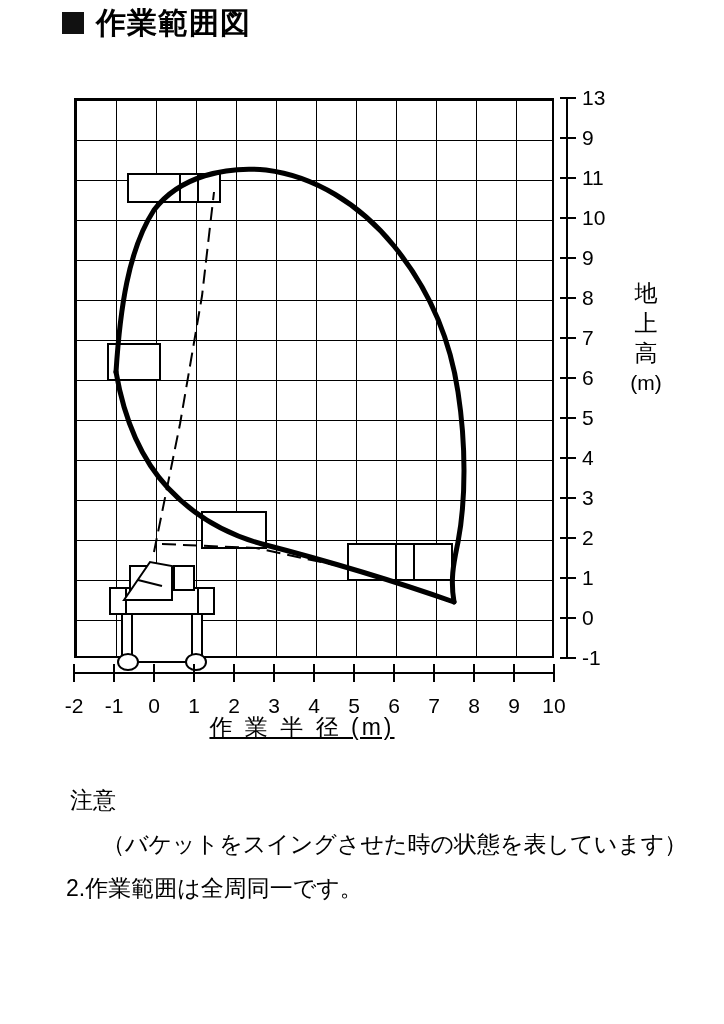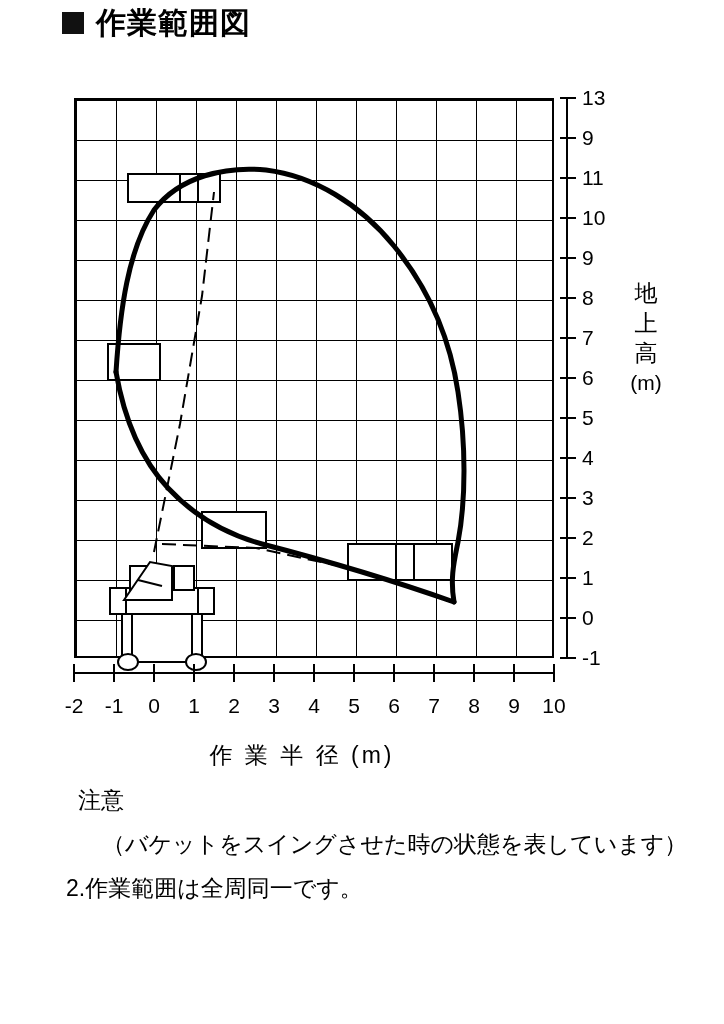--- a/index.html
+++ b/index.html
@@ -120,25 +120,26 @@
     top: 664px;
     width: 2px;
     height: 18px;
     background: #000;
     margin-left: -1px;
   }
 
   #xaxis-title {
     position: absolute;
     left: 0;
-    top: 740px;
+    top: 712px;
     width: 604px;
     text-align: center;
     font-size: 23px;
     letter-spacing: 3px;
+    text-decoration: underline;
   }
 
   #yaxis-title {
     position: absolute;
     left: 616px;
     top: 278px;
     width: 60px;
     font-size: 23px;
     line-height: 30px;
     text-align: center;
@@ -147,21 +148,21 @@
 
   
   #notes {
     position: absolute;
     left: 66px;
     top: 778px;
     width: 650px;
     font-size: 23px;
     line-height: 44px;
   }
-  #notes .head { margin-left: 12px; }
+  #notes .head { margin-left: 4px; }
   #notes .n-line { white-space: nowrap; }
   #notes .indent { padding-left: 36px; }
 </style>
 </head>
 <body>
 
 <div id="title-bar">
   <span class="sq"></span>
   <span class="txt">作業範囲図</span>
 </div>

